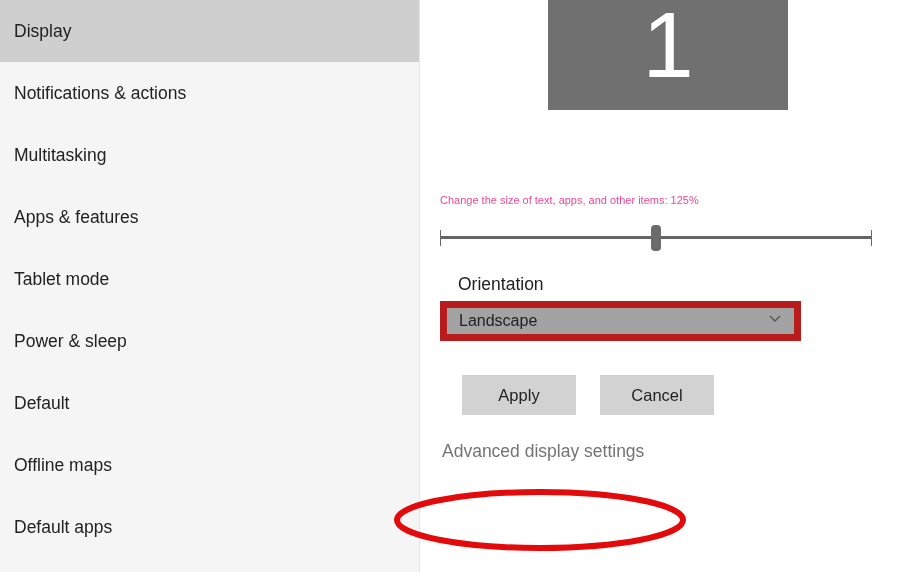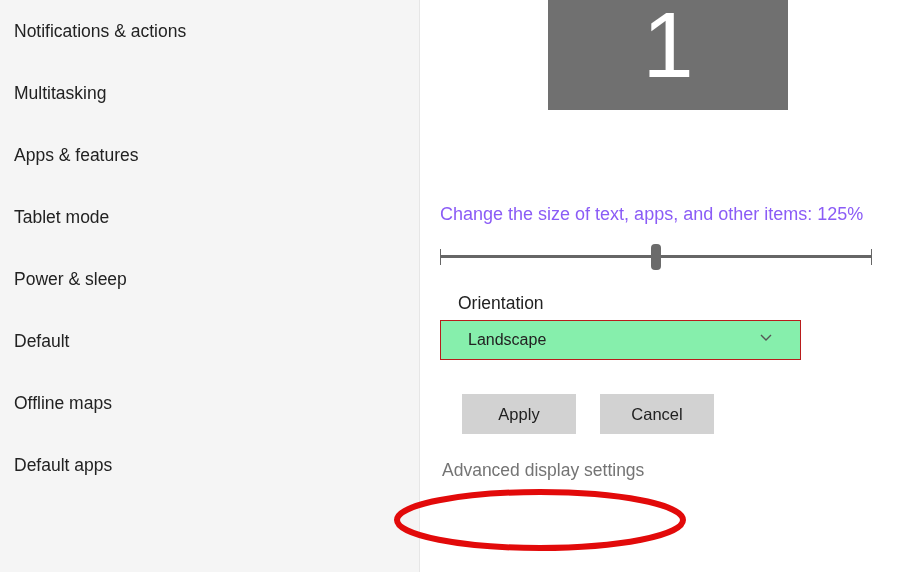--- a/index.html
+++ b/index.html
@@ -69,24 +69,24 @@
     gap: 28px;
     margin-top: 12px;
     margin-left: 4px;
   }
   .action-link {
     color: #747474;
     font-size: 18px;
     cursor: pointer;
   }
   .scale-label {
-    margin-top: 36px;
-    margin-left: 4px;
-    font-size: 18px;
-    color: #8b5cf6;
+    margin-top: 26px;
+    margin-left: 4px;
+    font-size: 11px;
+    color: #ec4899;
   }
   
   .slider {
     position: relative;
     margin: 18px 12px 0 4px;
     height: 28px;
     width: 432px;
   }
   .slider-track {
     position: absolute;
@@ -117,29 +117,29 @@
   .orientation-label {
     margin-top: 22px;
     margin-left: 22px;
     font-size: 17.5px;
   }
   .select-box {
     margin-top: 6px;
     margin-left: 4px;
     width: 361px;
     height: 40px;
-    border: 1px solid #b91c1c;
+    border: 7px solid #b91c1c;
     display: flex;
     align-items: center;
-    padding: 0 27px;
+    padding: 0 12px;
     justify-content: space-between;
     cursor: pointer;
     font-size: 16px;
     color: #222;
-    background: #86efac;
+    background: #a3a3a3;
   }
   .chev {
     color: #555;
   }
   .btn-row {
     display: flex;
     gap: 24px;
     margin-top: 34px;
     margin-left: 4px;
     padding-left: 22px;
@@ -167,20 +167,23 @@
     position: absolute;
     pointer-events: none;
   }
 </style>
 </head>
 <body>
 
 <div class="root">
 
   <nav class="sidebar">
+    <div class="sidebar-item selected">
+      <span>Display</span>
+    </div>
     <div class="sidebar-item">
       <span>Notifications &amp; actions</span>
     </div>
     <div class="sidebar-item">
       <span>Multitasking</span>
     </div>
     <div class="sidebar-item">
       <span>Apps &amp; features</span>
     </div>
     <div class="sidebar-item">

